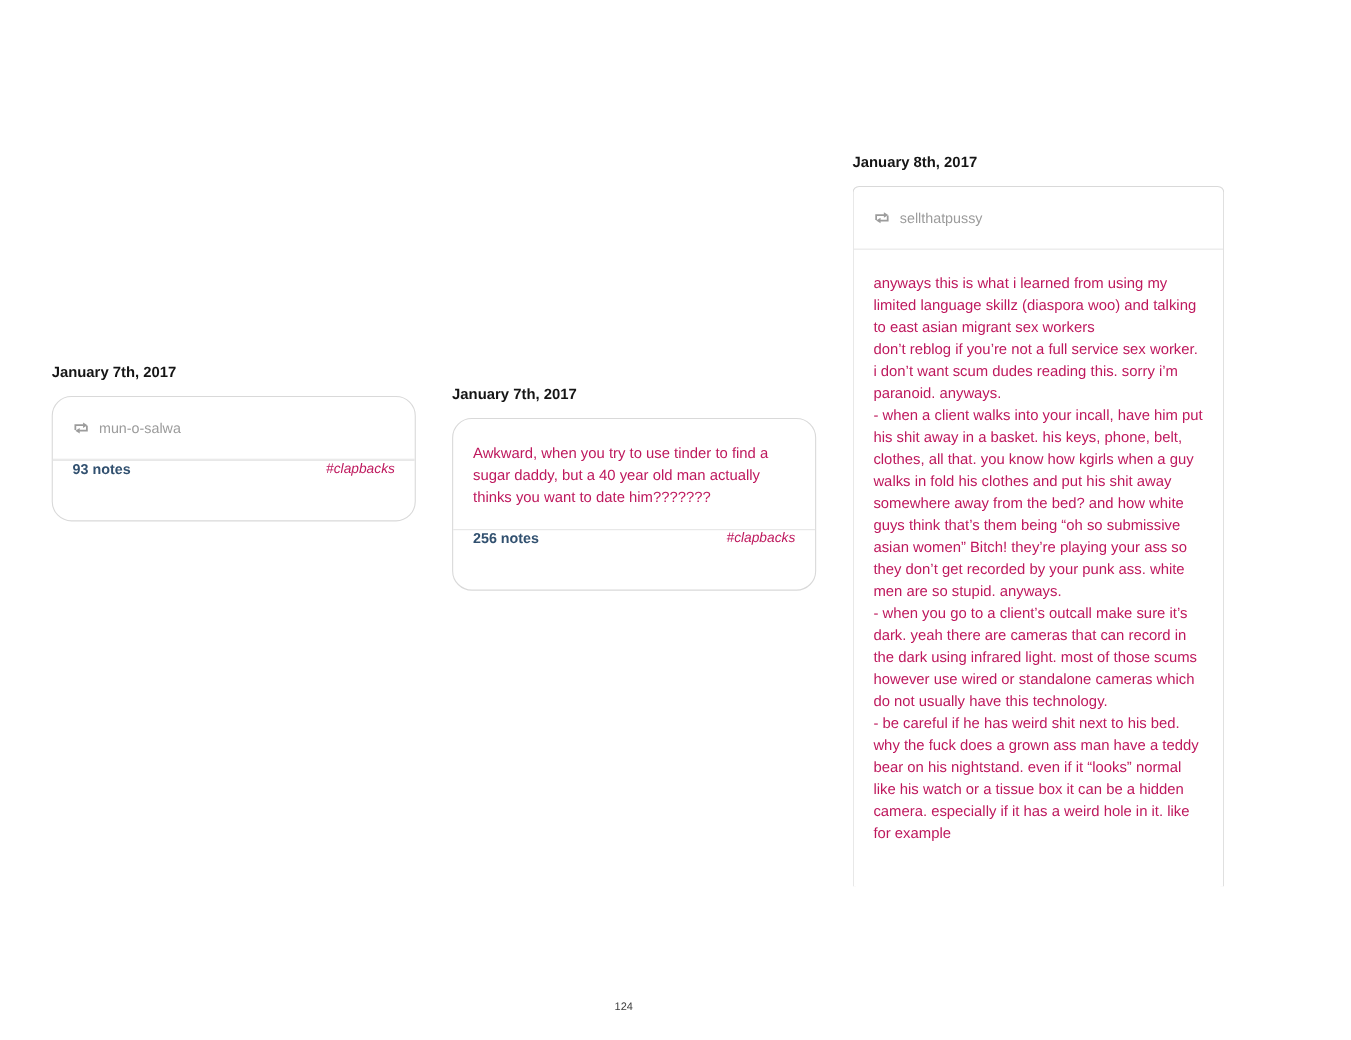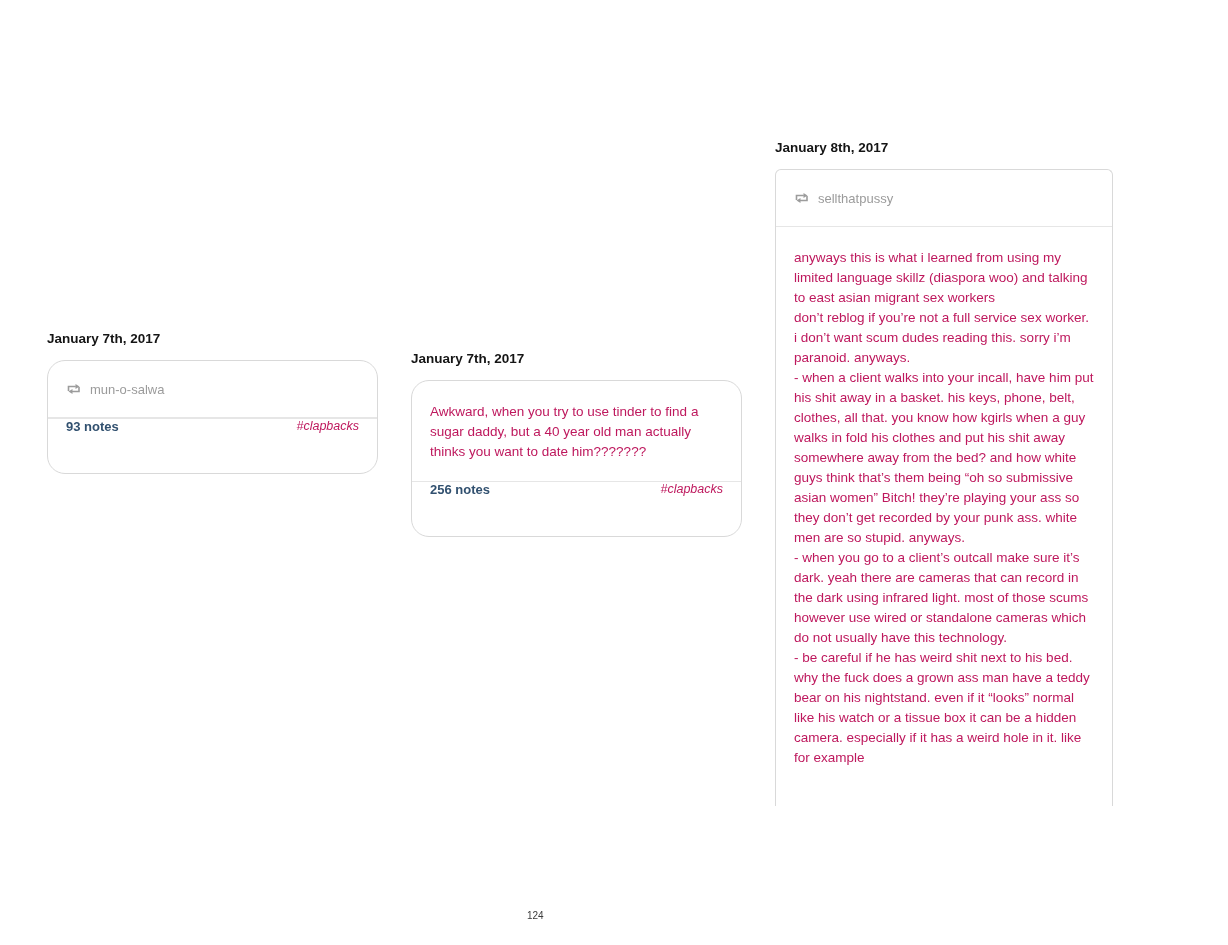--- a/index.html
+++ b/index.html
@@ -68,21 +68,21 @@
   .tag {
     font-size: 12.5px;
     font-style: italic;
     color: #be185d;
   }
   .page-number {
     position: absolute;
     left: 527px;
     top: 910px;
     width: 80px;
-    text-align: left;
+    text-align: center;
     font-size: 10px;
     color: #3c3c3c;
   }
   
   #col-0 { left: 47px;  top: 331px; width: 331px; }
   #col-1 { left: 411px; top: 351px; width: 331px; }
   #col-2 { left: 775px; top: 140px; width: 338px; }
 </style>
 </head>
 <body>

